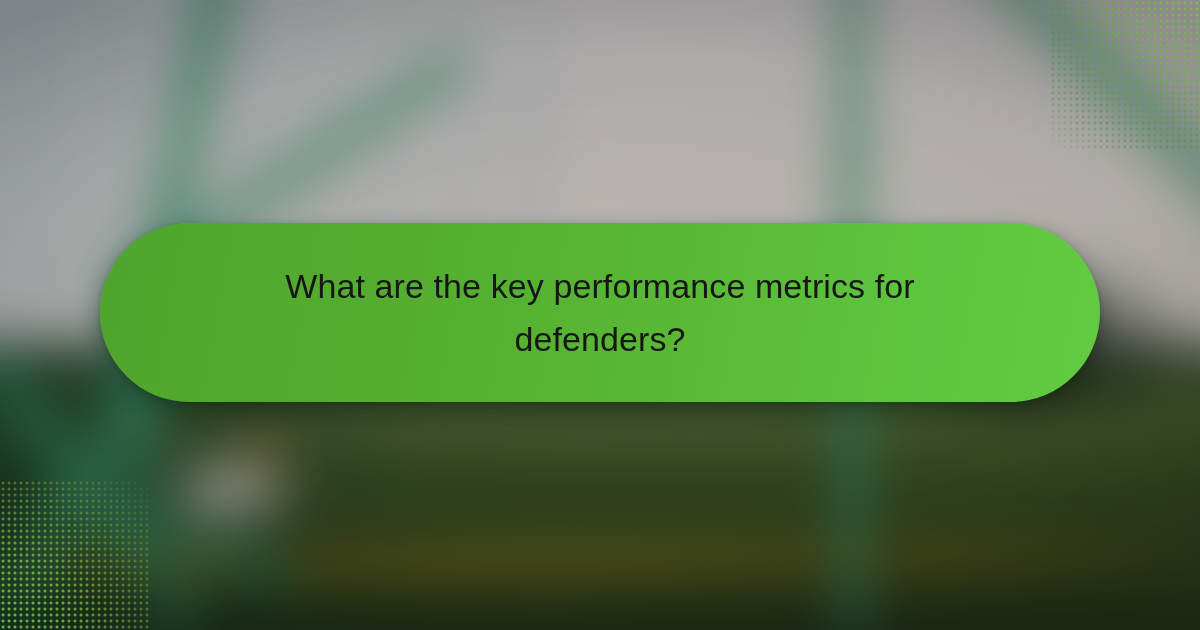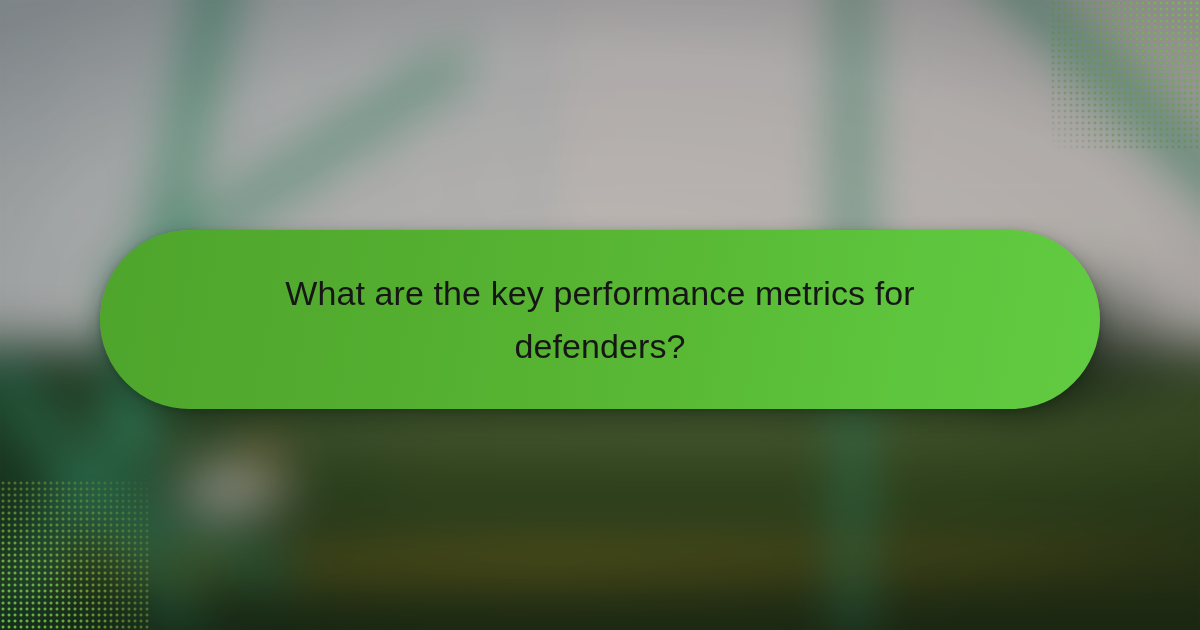--- a/index.html
+++ b/index.html
@@ -218,21 +218,21 @@
       radial-gradient(circle at center, rgba(150,116,40,.5) 1.3px, rgba(150,116,40,0) 1.7px);
     background-size: 6px 6px;
     -webkit-mask-image: radial-gradient(circle at 0% 100%, rgba(0,0,0,0) 0%, rgba(0,0,0,.55) 42%, rgba(0,0,0,.7) 70%, rgba(0,0,0,0) 100%);
             mask-image: radial-gradient(circle at 0% 100%, rgba(0,0,0,0) 0%, rgba(0,0,0,.55) 42%, rgba(0,0,0,.7) 70%, rgba(0,0,0,0) 100%);
   }
 
   
   .question-pill {
     position: absolute;
     left: 100px;
-    top: 230px;
+    top: 223px;
     width: 1000px;
     height: 179px;
     border-radius: 90px;
     background: linear-gradient(100deg, #4fa52c 0%, #53ad2f 28%, #59b935 58%, #5ec63e 82%, #61cb41 100%);
     box-shadow:
       0 10px 26px rgba(10, 30, 8, .38),
       0 2px 6px rgba(10, 30, 8, .22);
     display: flex;
     align-items: center;
     justify-content: center;

